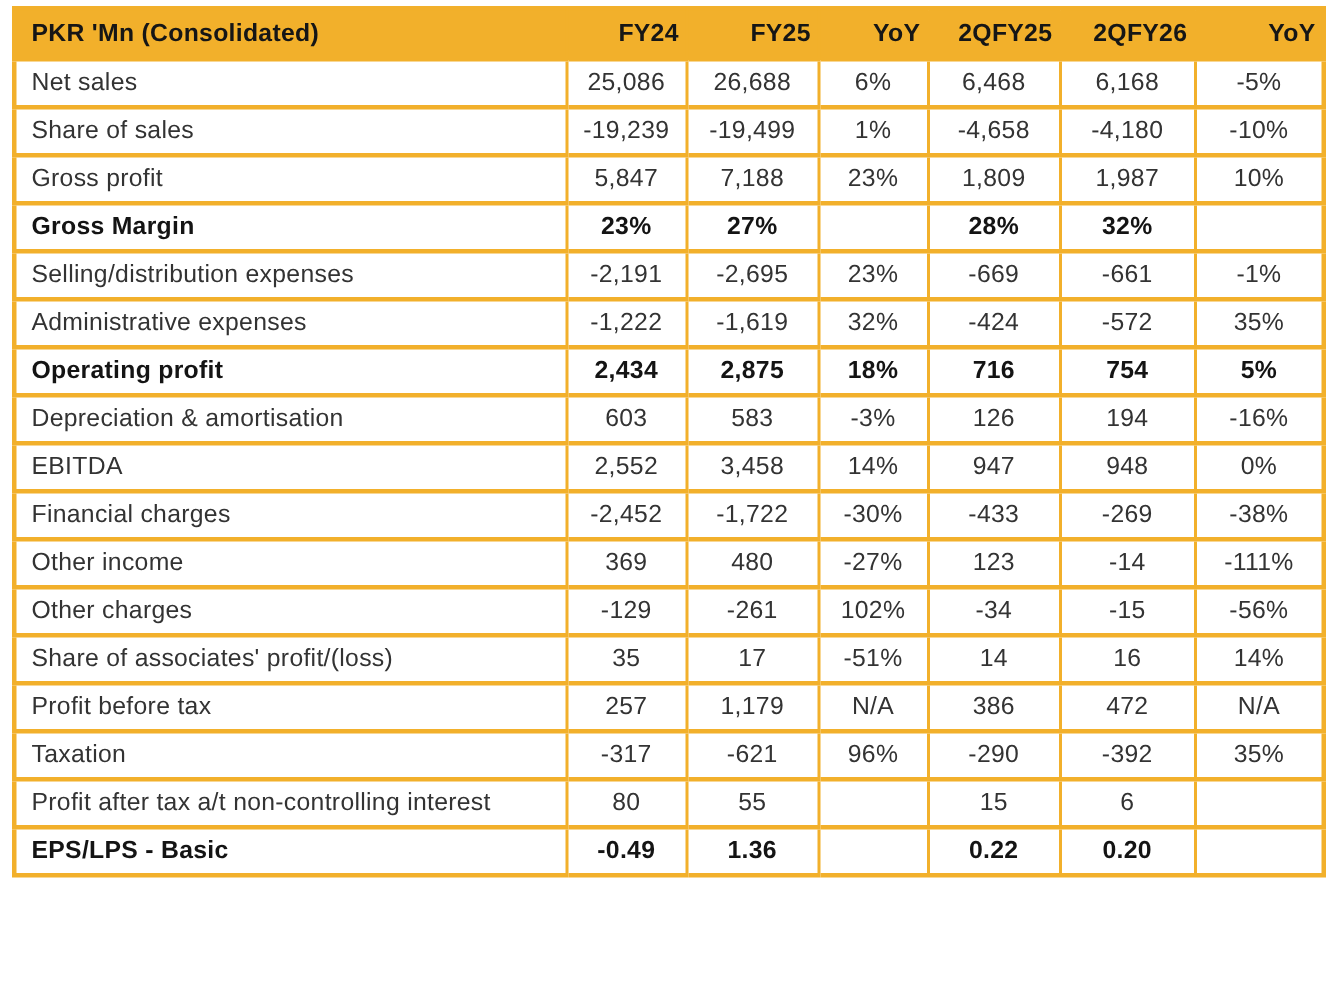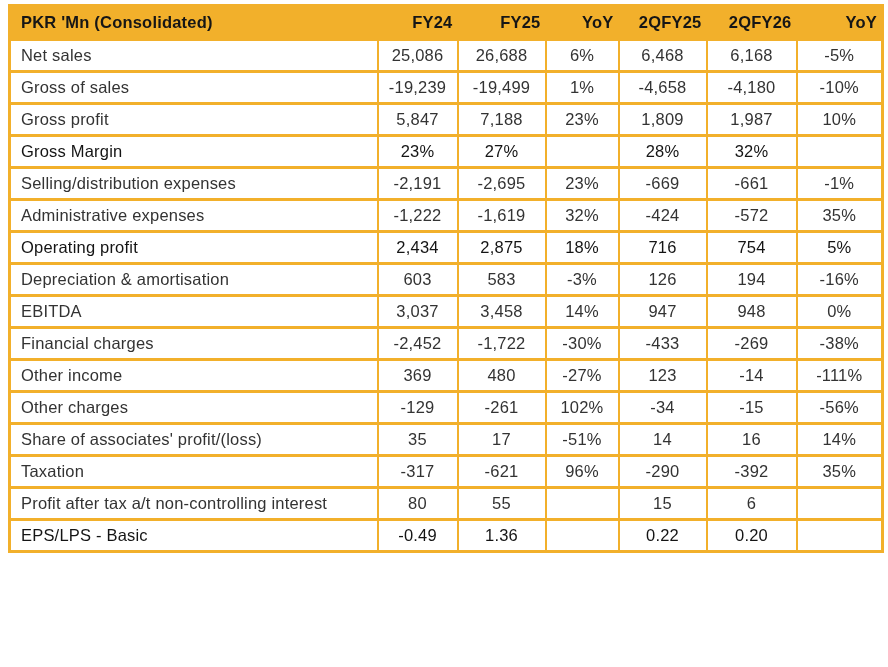--- a/index.html
+++ b/index.html
@@ -60,21 +60,21 @@
     letter-spacing: 0.2px;
     padding: 4px 5px;
     text-align: center;
   }
   .fin-table tbody td.label-col {
     text-align: left;
     padding-left: 10px;
     padding-right: 12px;
   }
   .fin-table tbody tr.bold-row td {
-    font-weight: 400;
+    font-weight: 700;
     color: #141414;
   }
 </style>
 </head>
 <body>
 
 <div class="page">
   <table class="fin-table">
     <colgroup>
       <col class="c-label">
@@ -102,21 +102,21 @@
     <tr>
           <td class="label-col">Net sales</td>
           <td>25,086</td>
           <td>26,688</td>
           <td>6%</td>
           <td>6,468</td>
           <td>6,168</td>
           <td>-5%</td>
         </tr>
         <tr>
-          <td class="label-col">Gross of sales</td>
+          <td class="label-col">Share of sales</td>
           <td>-19,239</td>
           <td>-19,499</td>
           <td>1%</td>
           <td>-4,658</td>
           <td>-4,180</td>
           <td>-10%</td>
         </tr>
         <tr>
           <td class="label-col">Gross profit</td>
           <td>5,847</td>
@@ -166,21 +166,21 @@
           <td class="label-col">Depreciation &amp; amortisation</td>
           <td>603</td>
           <td>583</td>
           <td>-3%</td>
           <td>126</td>
           <td>194</td>
           <td>-16%</td>
         </tr>
         <tr>
           <td class="label-col">EBITDA</td>
-          <td>3,037</td>
+          <td>2,552</td>
           <td>3,458</td>
           <td>14%</td>
           <td>947</td>
           <td>948</td>
           <td>0%</td>
         </tr>
         <tr>
           <td class="label-col">Financial charges</td>
           <td>-2,452</td>
           <td>-1,722</td>
@@ -210,20 +210,29 @@
         <tr>
           <td class="label-col">Share of associates' profit/(loss)</td>
           <td>35</td>
           <td>17</td>
           <td>-51%</td>
           <td>14</td>
           <td>16</td>
           <td>14%</td>
         </tr>
         <tr>
+          <td class="label-col">Profit before tax</td>
+          <td>257</td>
+          <td>1,179</td>
+          <td>N/A</td>
+          <td>386</td>
+          <td>472</td>
+          <td>N/A</td>
+        </tr>
+        <tr>
           <td class="label-col">Taxation</td>
           <td>-317</td>
           <td>-621</td>
           <td>96%</td>
           <td>-290</td>
           <td>-392</td>
           <td>35%</td>
         </tr>
         <tr>
           <td class="label-col">Profit after tax a/t non-controlling interest</td>

